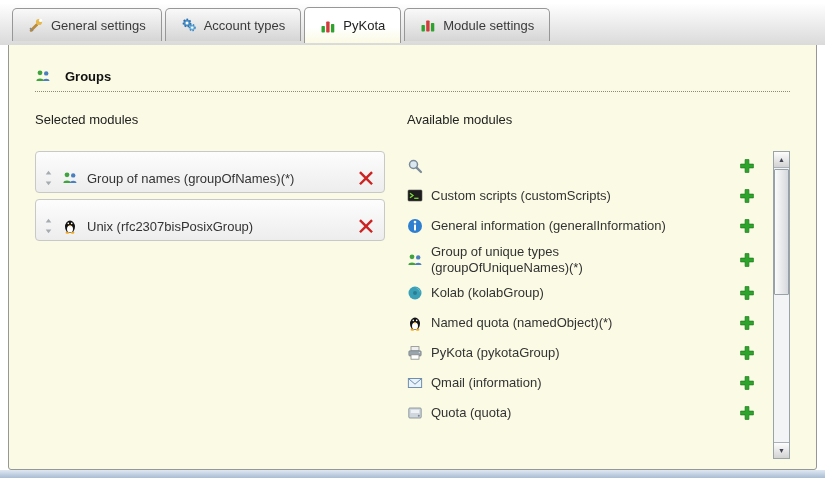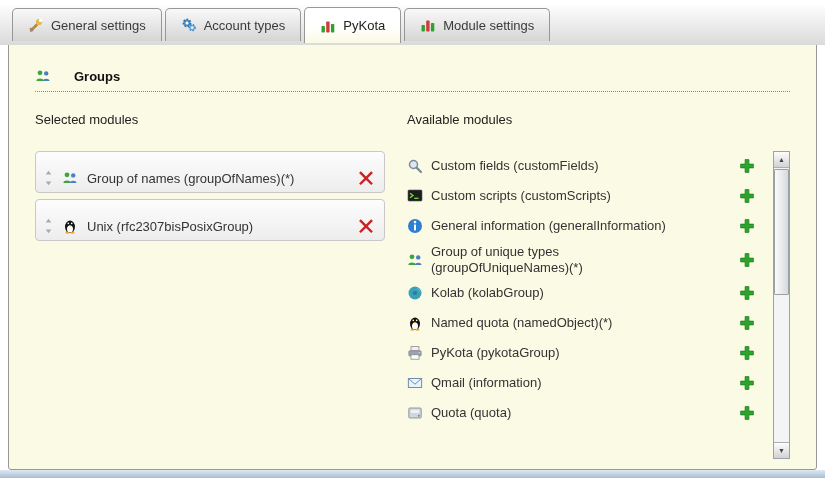--- a/index.html
+++ b/index.html
@@ -11,21 +11,21 @@
           background:linear-gradient(#fefefe,#dadada);display:flex;align-items:center;
           padding-left:12px;z-index:2;overflow:visible;}
   .tab{display:flex;align-items:center;gap:7px;height:33px;padding:0 15px;margin-right:3px;
        background:linear-gradient(#f9f9f9,#d5d5d5);border:1px solid #979797;border-bottom:none;
        border-radius:5px 5px 0 0;box-sizing:border-box;cursor:pointer;white-space:nowrap;color:#3a3a3a;}
   .tab.active{height:36px;margin-bottom:-1px;background:linear-gradient(#ffffff 55%,#fbfae4);z-index:3;color:#222;}
 
   
   .panel{position:absolute;top:41px;left:8px;right:8px;bottom:8px;background:#fbfae4;
          border:1px solid #979797;border-radius:0 0 3px 3px;box-sizing:border-box;z-index:1;}
-  .section-head{display:flex;align-items:center;gap:23px;margin:26px 26px 0 26px;
+  .section-head{display:flex;align-items:center;gap:14px;margin:26px 26px 0 26px;
                 padding-bottom:7px;border-bottom:1px dotted #8a8a78;font-weight:bold;color:#111;}
   .columns{display:flex;margin:20px 26px 0 26px;}
   .col-left{width:350px;margin-right:22px;flex:0 0 350px;}
   .col-right{flex:1;min-width:0;}
   .col-heading{margin-bottom:24px;color:#222;}
 
   
   .sel-row{display:flex;align-items:center;gap:9px;height:42px;padding:12px 10px 0 8px;margin-bottom:6px;
            background:linear-gradient(#fdfdfd,#ededed);border:1px solid #c8c8c8;border-radius:4px;
            box-sizing:border-box;}
@@ -189,21 +189,20 @@
       <div class="col-right">
         <div class="col-heading">Available modules</div>
 
         <div class="avail-body">
           <div class="avail-list">
 
             <div class="avail-row">
               <svg class="icon16">
                   <use href="#i-magnifier"></use>
                 </svg>
-              <span class="avail-label">Custom fields (customFields)</span>
               <svg class="plus-btn">
                   <use href="#i-plus"></use>
                 </svg>
             </div>
 
             <div class="avail-row">
               <svg class="icon16">
                   <use href="#i-terminal"></use>
                 </svg>
               <span class="avail-label">Custom scripts (customScripts)</span>

